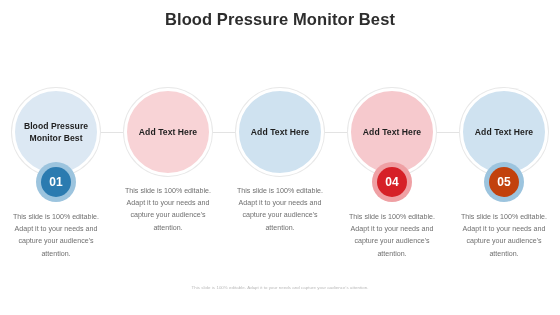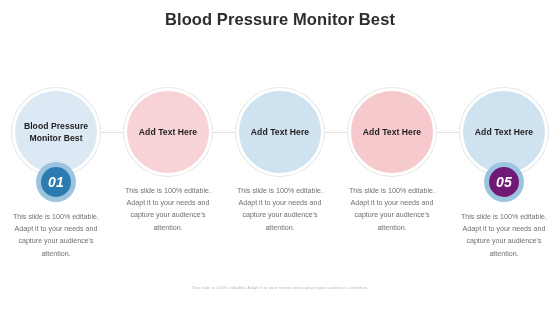--- a/index.html
+++ b/index.html
@@ -104,25 +104,24 @@
     box-sizing: border-box;
     z-index: 3;
   }
   .badge .badge-inner {
     width: 30px;
     height: 30px;
     border-radius: 50%;
     display: flex;
     align-items: center;
     justify-content: center;
-    font-size: 14px;
+    font-size: 12px;
     font-weight: bold;
     color: #ffffff;
     letter-spacing: 0.2px;
-    font-style: italic;
   }
   .body-text {
     margin-top: 9px;
     width: 104px;
     text-align: center;
     font-size: 7.1px;
     line-height: 1.72;
     color: #6f6f6f;
   }
   .footer {
@@ -178,31 +177,34 @@
         </div>
         <div class="body-text" style="color: rgb(111, 111, 111);">This slide is 100% editable. Adapt it to your needs and capture your audience's attention.</div>
       </div>
 
       <div class="col">
         <div class="circle-wrap">
           <div class="big-circle" style="background: rgb(246, 201, 205);">
             <span class="circle-text">Add Text Here</span>
           </div>
         </div>
+        <div class="badge" style="background: rgb(239, 160, 164);">
+          <span class="badge-inner" style="background: rgb(214, 32, 39);">04</span>
+        </div>
         <div class="body-text" style="color: rgb(111, 111, 111);">This slide is 100% editable. Adapt it to your needs and capture your audience's attention.</div>
       </div>
 
       <div class="col">
         <div class="circle-wrap">
           <div class="big-circle" style="background: rgb(207, 226, 240);">
             <span class="circle-text">Add Text Here</span>
           </div>
         </div>
         <div class="badge" style="background: rgb(156, 196, 222);">
-          <span class="badge-inner" style="background: #701a75;">05</span>
+          <span class="badge-inner" style="background: #c2410c;">05</span>
         </div>
         <div class="body-text" style="color: rgb(111, 111, 111);">This slide is 100% editable. Adapt it to your needs and capture your audience's attention.</div>
       </div>
 
     </div>
   </div>
 
   <div class="footer">This slide is 100% editable. Adapt it to your needs and capture your audience's attention.</div>
 
 </div>

